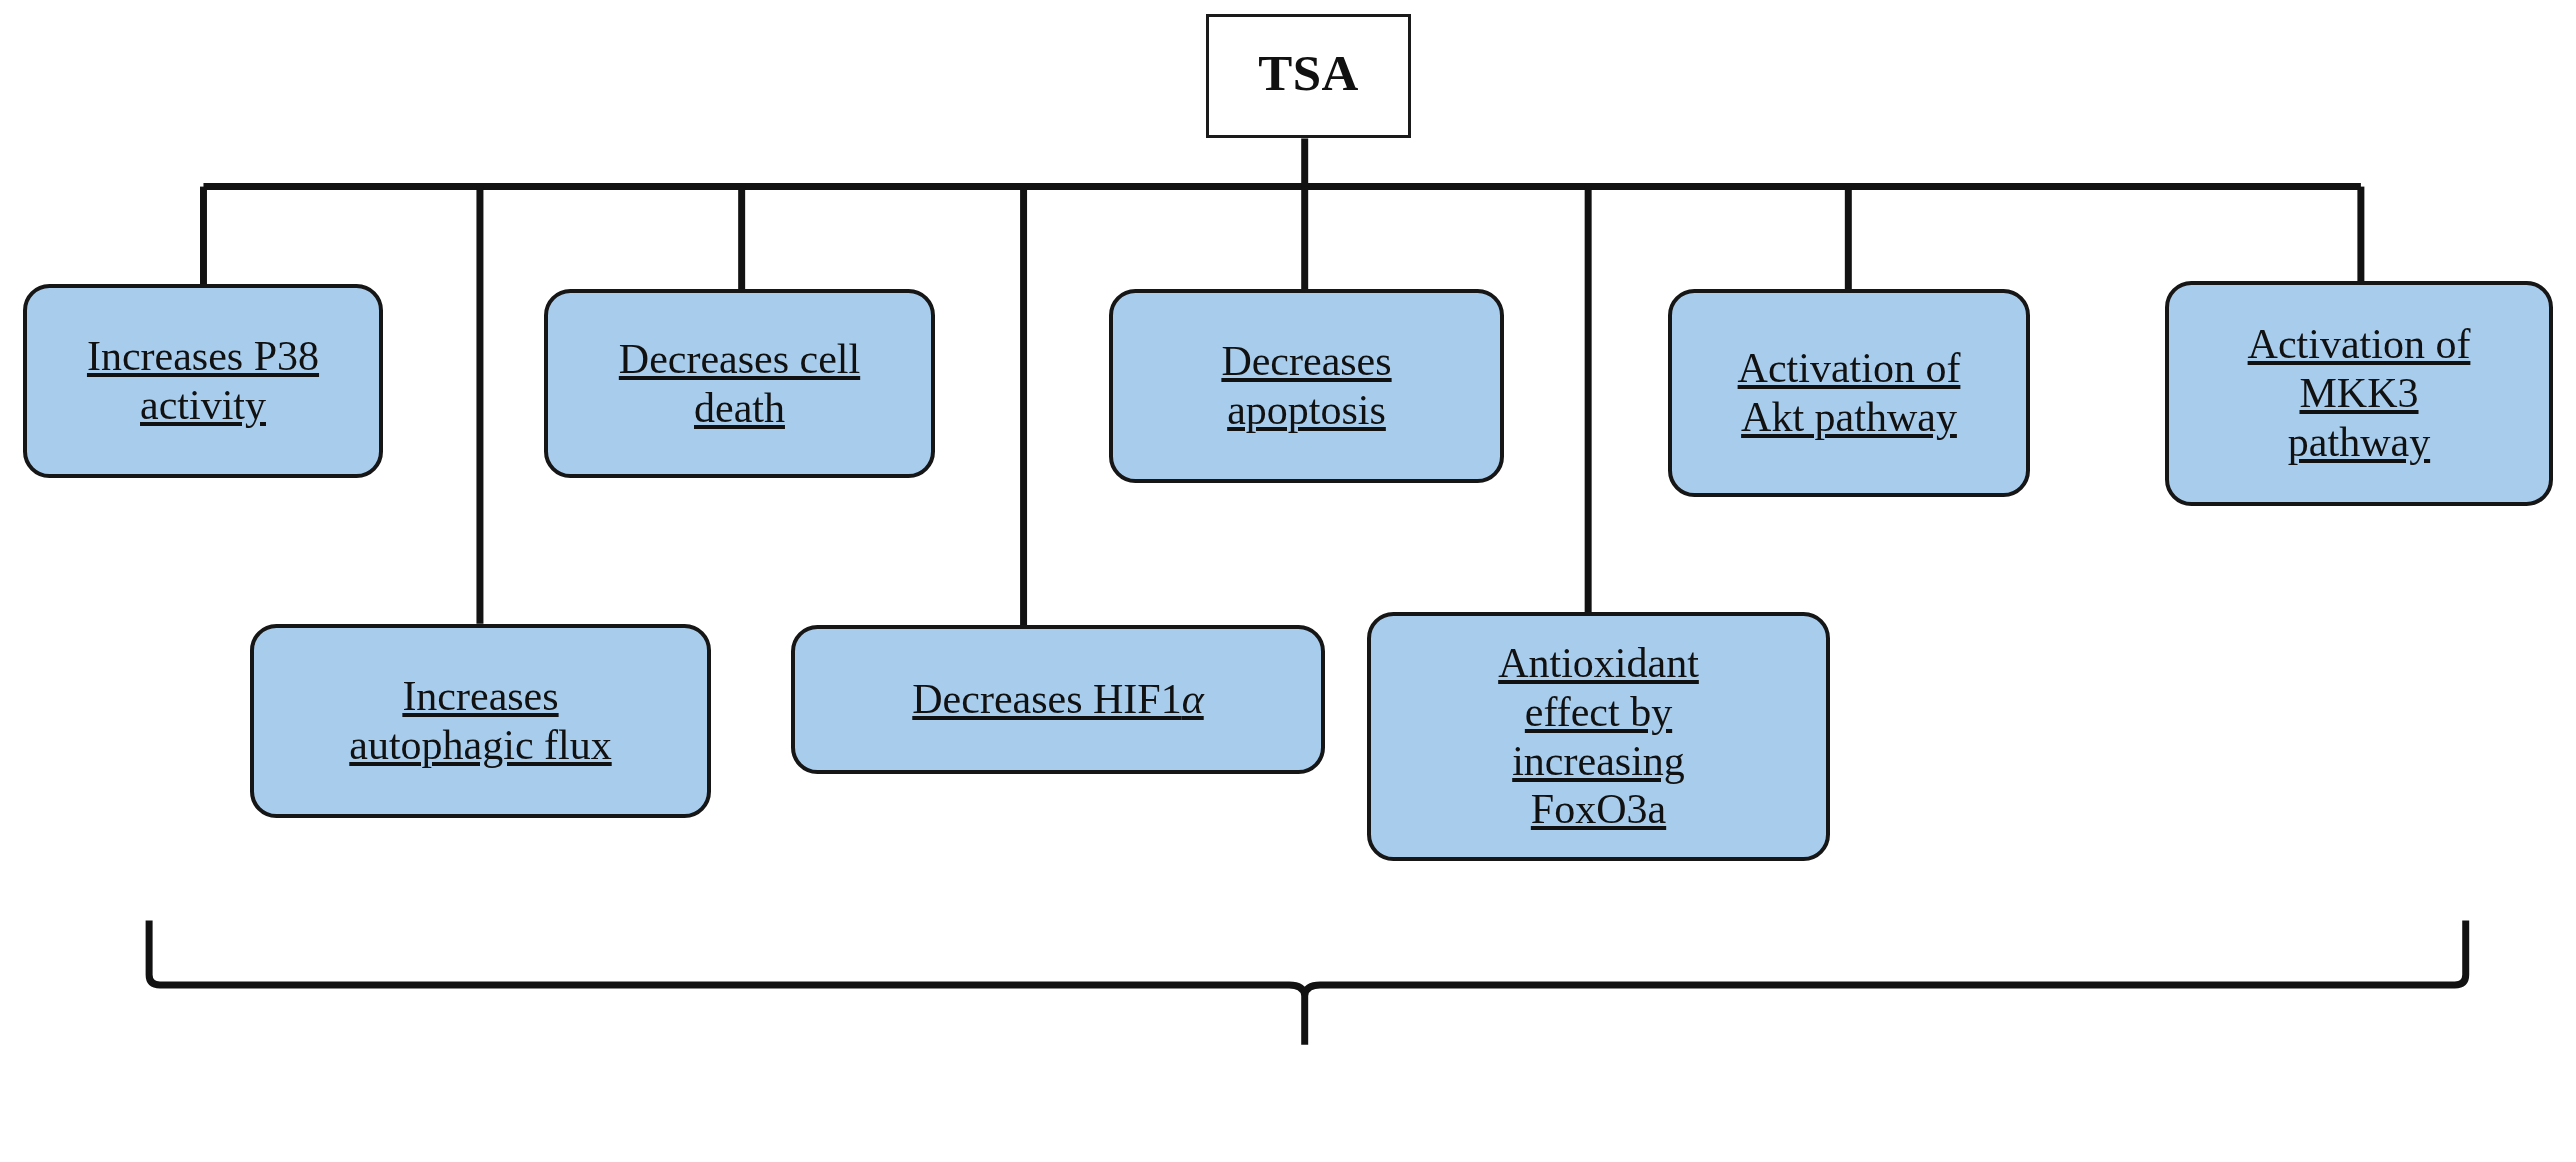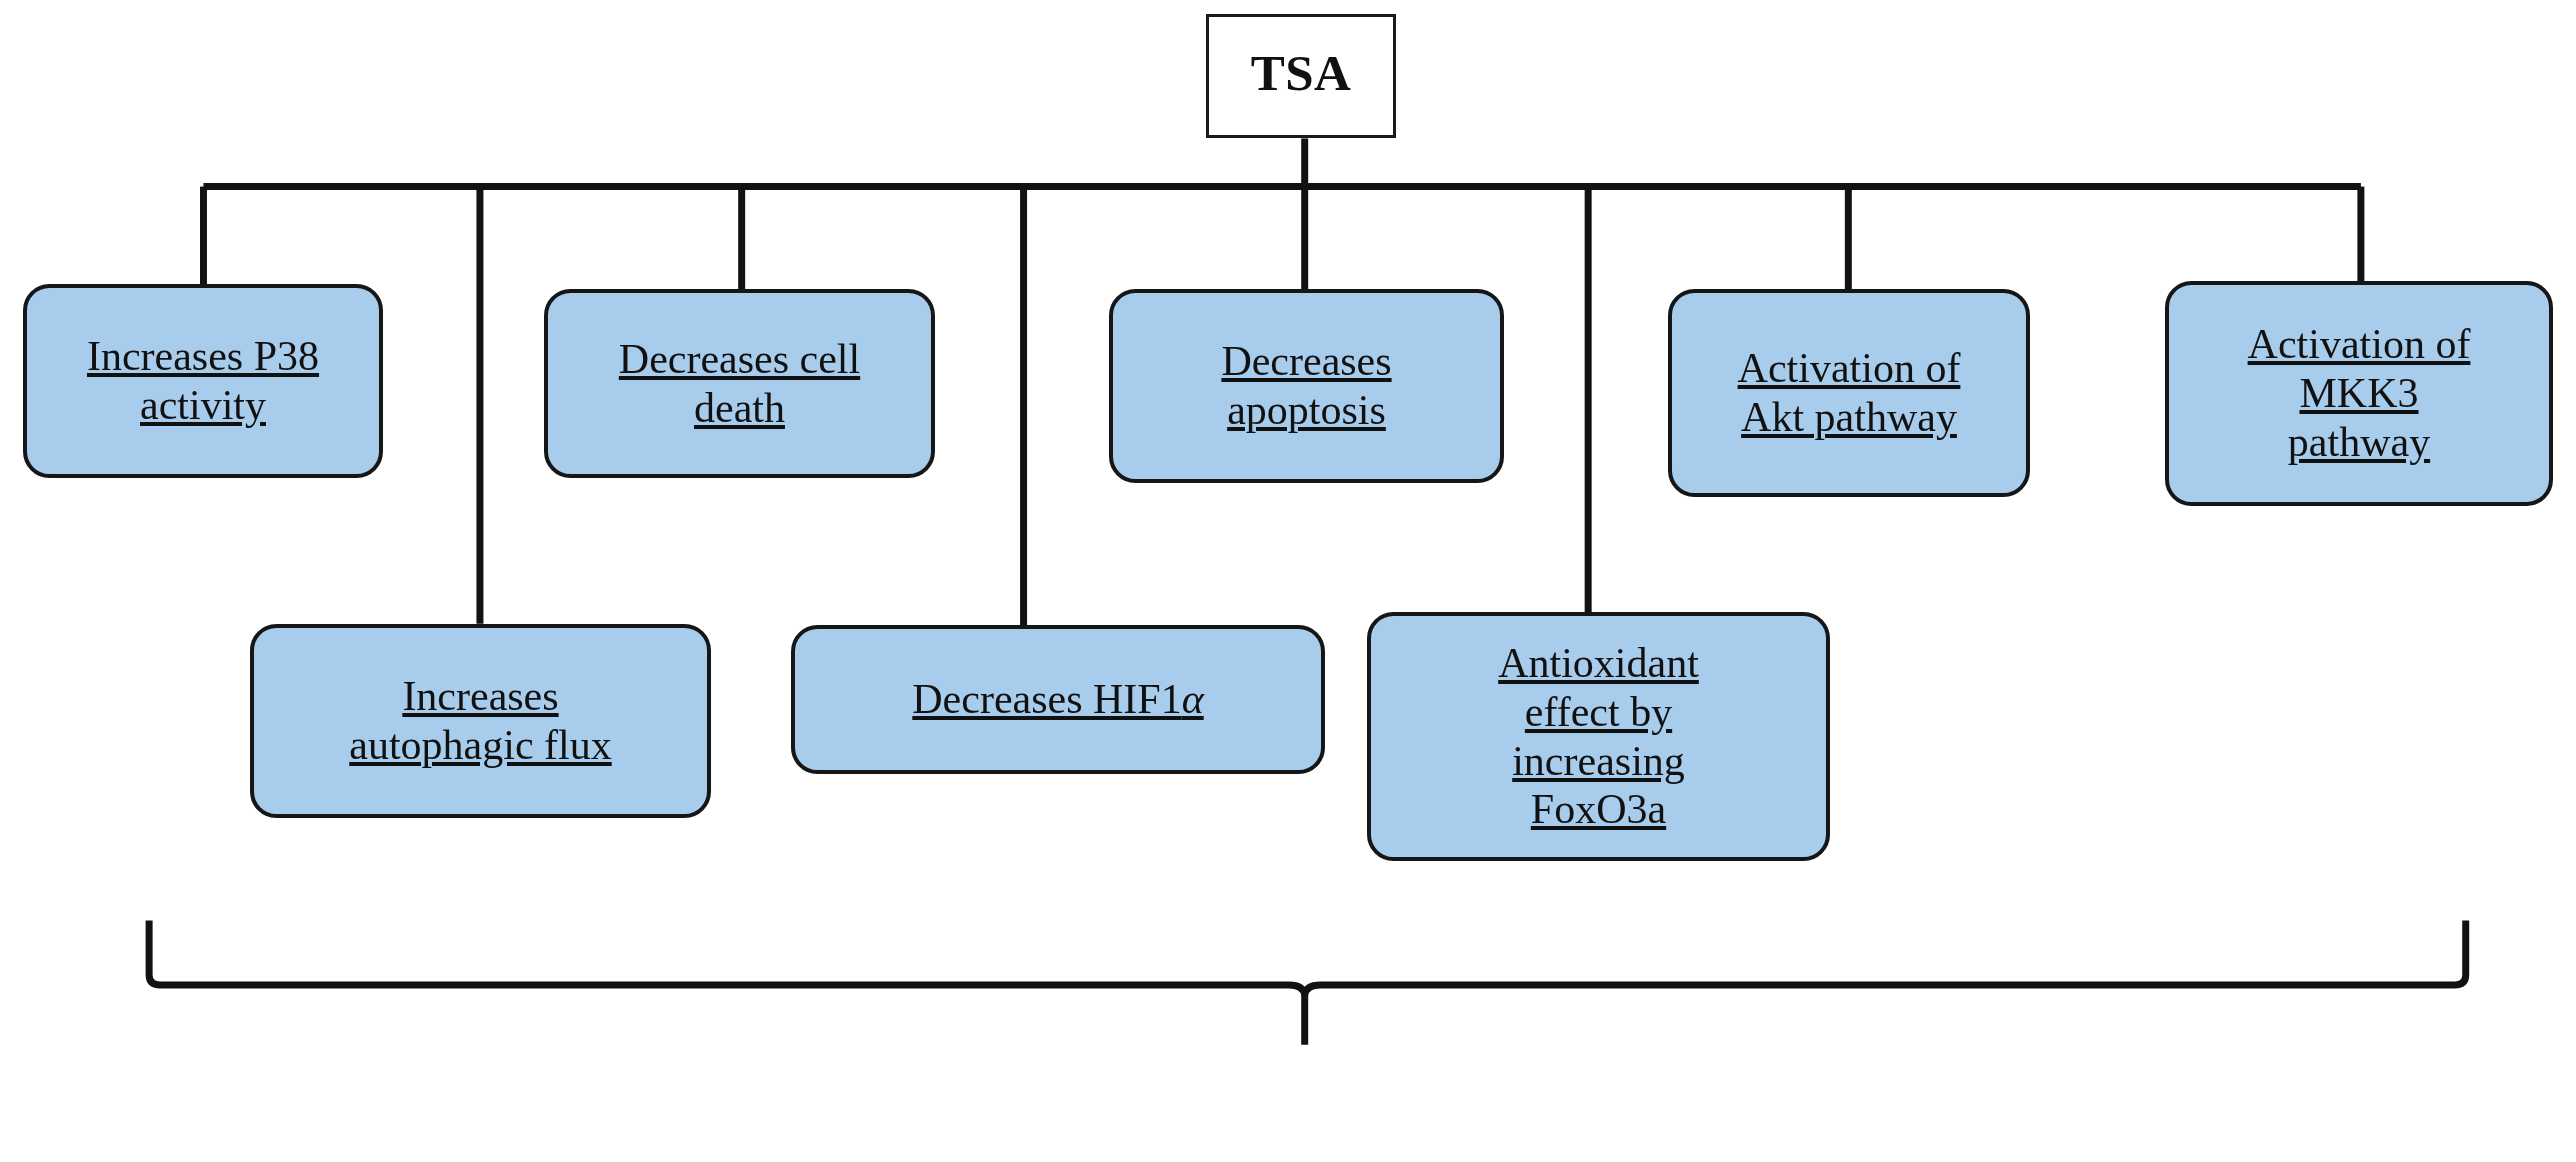--- a/index.html
+++ b/index.html
@@ -92,21 +92,21 @@
 
       <path d="M 618 240 L 618 803" stroke-width="9"></path>
       <path d="M 1318 240 L 1318 805" stroke-width="9"></path>
       <path d="M 2045 240 L 2045 788" stroke-width="9"></path>
 
       <path d="M 192 1185 L 192 1255 Q 192 1268 206 1268 L 1660 1268 Q 1678 1268 1680 1281 Q 1682 1268 1700 1268 L 3161 1268 Q 3175 1268 3175 1255 L 3175 1185" stroke-width="9"></path>
       <path d="M 1680 1272 L 1680 1345" stroke-width="9"></path>
     </g>
   </svg>
 
-  <div class="node node-root" style="left:1206px; top:14px; width:190px; height:124px;">
+  <div class="node node-root" style="left:1206px; top:14px; width:205px; height:124px;">
     <span class="label">TSA</span>
   </div>
 
   <div class="node node-blue" style="left:23px; top:284px; width:360px; height:194px;">
     <span class="label">Increases P38
 activity</span>
   </div>
 
   <div class="node node-blue" style="left:544px; top:289px; width:391px; height:189px;">
     <span class="label">Decreases cell

